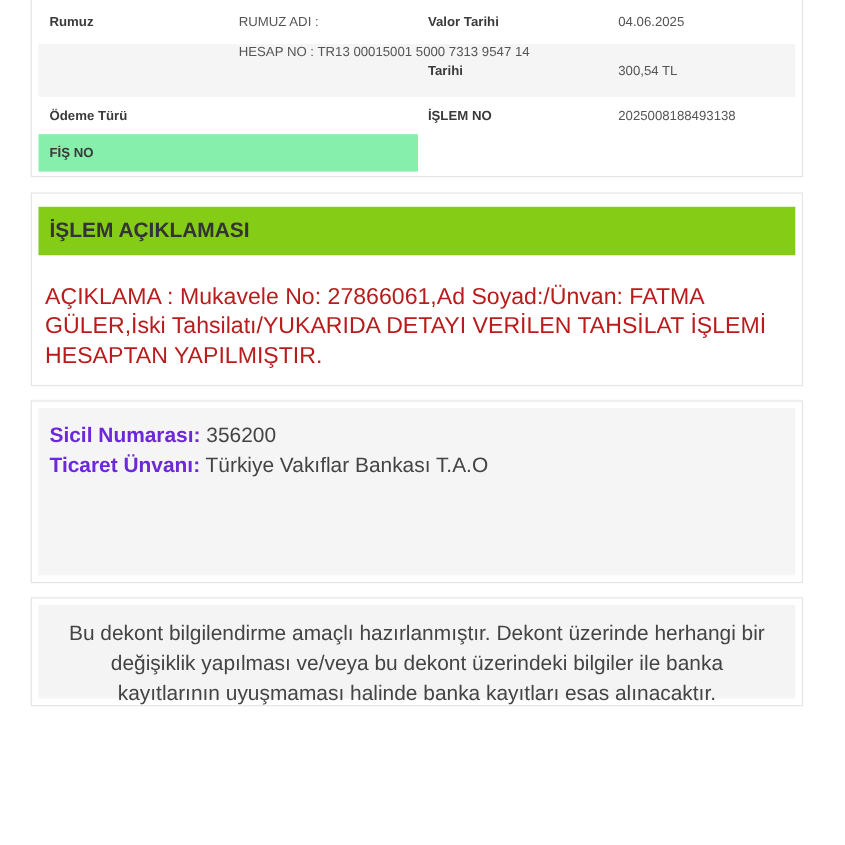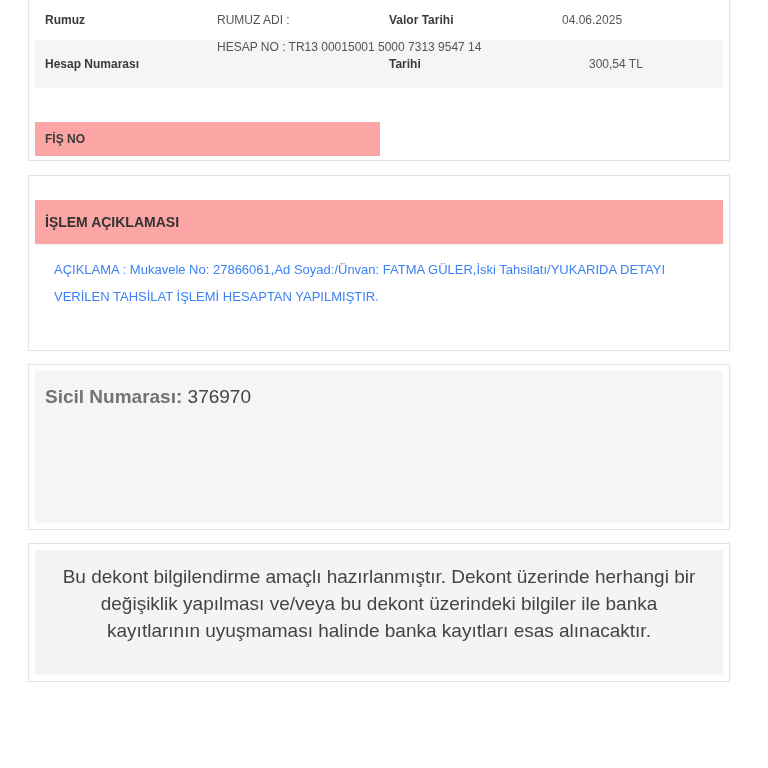--- a/index.html
+++ b/index.html
@@ -5,70 +5,79 @@
     html, body { margin: 0; padding: 0; background: #ffffff; }
     body { width: 768px; height: 768px; position: relative; overflow: hidden; font-family: "Liberation Sans", sans-serif; color: #333; }
     .card { position: absolute; left: 28px; width: 702px; background: #fff; border: 1px solid #e4e4e4; box-shadow: 0 0 2px rgba(0,0,0,0.06); box-sizing: border-box; }
     
     .details { top: -10px; height: 171px; }
     .drow { position: absolute; left: 6px; right: 6px; height: 46px; display: flex; align-items: center; font-size: 12px; }
     .drow.shaded { background: #f5f5f5; }
     .dcell { position: absolute; top: 0; bottom: 0; display: flex; align-items: center; line-height: 15px; }
     .lbl { font-weight: bold; color: #3a3a3a; }
     .val { color: #555; }
-    .half-shade { position: absolute; background: #fca5a5; }
+    .half-shade { position: absolute; background: #86efac; }
     
     .desc { top: 175px; height: 176px; }
-    .desc-header { position: absolute; left: 6px; right: 6px; top: 24px; height: 44px; background: #fca5a5; display: flex; align-items: center; padding-left: 10px; font-size: 14px; font-weight: bold; color: #333; box-shadow: 0 1px 2px rgba(0,0,0,0.05); }
-    .desc-body { position: absolute; left: 25px; right: 14px; top: 80px; font-size: 13px; line-height: 27px; color: #3b82f6; }
+    .desc-header { position: absolute; left: 6px; right: 6px; top: 12px; height: 44px; background: #84cc16; display: flex; align-items: center; padding-left: 10px; font-size: 19px; font-weight: bold; color: #333; box-shadow: 0 1px 2px rgba(0,0,0,0.05); }
+    .desc-body { position: absolute; left: 12px; right: 14px; top: 80px; font-size: 21px; line-height: 27px; color: #b91c1c; }
     
     .bank { top: 364px; height: 166px; }
     .bank-inner { position: absolute; left: 6px; right: 6px; top: 6px; bottom: 6px; background: #f5f5f5; padding: 12px 10px; box-sizing: border-box; font-size: 19px; line-height: 27px; color: #444; }
-    .bank-inner b { color: #737373; }
+    .bank-inner b { color: #6d28d9; }
     
-    .note { top: 543px; height: 139px; }
+    .note { top: 543px; height: 99px; }
     .note-inner { position: absolute; left: 6px; right: 6px; top: 6px; bottom: 6px; background: #f4f4f4; padding: 13px 20px; box-sizing: border-box; font-size: 19px; line-height: 27px; color: #444; text-align: center; }
   </style>
 </head>
 <body>
 
 <div class="card details">
 
   <div class="drow" style="top:6px;">
     <div class="dcell lbl" style="left:10px;">Rumuz</div>
     <div class="dcell val" style="left:182px;">RUMUZ ADI :</div>
     <div class="dcell lbl" style="left:354px;">Valor Tarihi</div>
     <div class="dcell val" style="left:527px;">04.06.2025</div>
   </div>
 
   <div class="drow shaded" style="top:49px; height:48px;">
-    <div class="dcell lbl" style="left:10px;">Hesap Numarası</div>
     <div class="dcell val" style="left:182px; flex-direction:row; align-items:flex-start; justify-content:center;">
       <span>HESAP NO : TR13 0001</span>
       <span>5001 5000 7313 9547 14</span>
     </div>
     <div class="dcell lbl" style="left:354px;">Tarihi</div>
-    <div class="dcell val" style="left:554px;text-align:right;">300,54 TL</div>
+    <div class="dcell val" style="left:527px;text-align:right;">300,54 TL</div>
   </div>
 
+  <div class="drow" style="top:91px;">
+    <div class="dcell lbl" style="left:10px;">Ödeme Türü</div>
+    <div class="dcell val" style="left:182px;"></div>
+    <div class="dcell lbl" style="left:354px;">İŞLEM NO</div>
+    <div class="dcell val" style="left:527px;">2025008188493138</div>
+  </div>
 
   <div class="half-shade" style="left:6px; top:131px; width:345px; height:34px;">
     <div class="dcell lbl" style="left:10px; font-size:12px;">FİŞ NO</div>
   </div>
 </div>
 
 <div class="card desc">
   <div class="desc-header">İŞLEM AÇIKLAMASI</div>
   <div class="desc-body">AÇIKLAMA : Mukavele No: 27866061,Ad Soyad:/Ünvan: FATMA GÜLER,İski Tahsilatı/YUKARIDA DETAYI VERİLEN TAHSİLAT İŞLEMİ HESAPTAN YAPILMIŞTIR.</div>
 </div>
 
 <div class="card bank">
   <div class="bank-inner">
     <div>
       <b>Sicil Numarası:</b>
-      <span>376970</span>
+      <span>356200</span>
+    </div>
+    <div>
+      <b>Ticaret Ünvanı:</b>
+      <span>Türkiye Vakıflar Bankası T.A.O</span>
     </div>
   </div>
 </div>
 
 <div class="card note">
   <div class="note-inner">Bu dekont bilgilendirme amaçlı hazırlanmıştır. Dekont üzerinde herhangi bir değişiklik yapılması ve/veya bu dekont üzerindeki bilgiler ile banka kayıtlarının uyuşmaması halinde banka kayıtları esas alınacaktır.</div>
 </div>
 
 </body></html>

